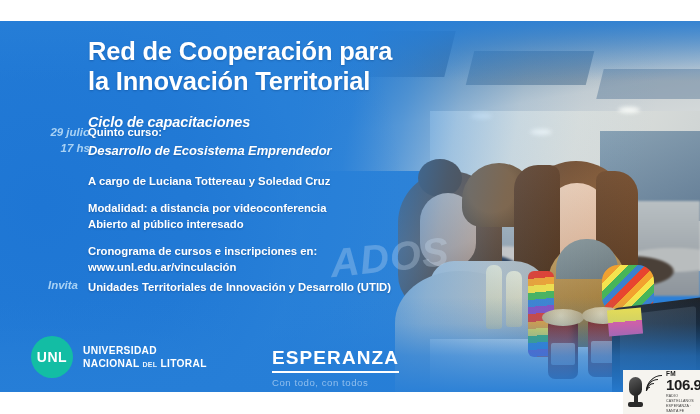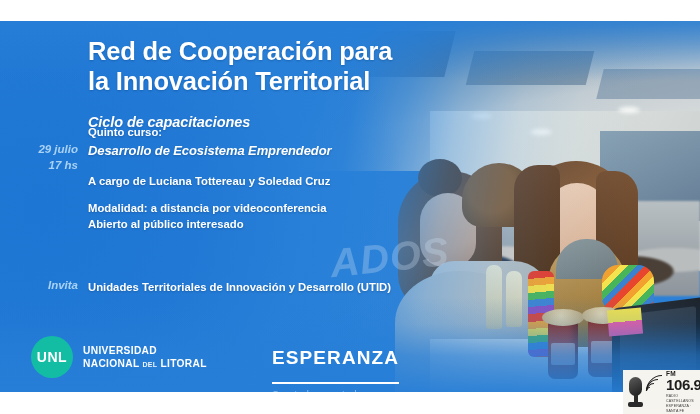--- a/index.html
+++ b/index.html
@@ -310,29 +310,28 @@
     font-weight: 700;
     font-style: italic;
     font-size: 14.5px;
     letter-spacing: -0.1px;
     text-shadow: 0 1px 2px rgba(0,40,90,.25);
     margin-top: 16px;
   }
 
   .datecol {
     position: absolute;
-    left: 0; top: 103px;
+    left: 12px; top: 103px;
     width: 78px;
     text-align: right;
     color: #a9d2f4;
     font-style: italic;
     font-weight: 700;
     font-size: 11.5px;
     line-height: 1.42;
-    margin-top: 17px;
   }
 
   .block {
     position: absolute;
     left: 88px;
     color: #ffffff;
     font-size: 11.3px;
     line-height: 1.45;
     font-weight: 600;
     text-shadow: 0 1px 2px rgba(0,40,90,.30);
@@ -400,21 +399,21 @@
   .esperanza {
     position: absolute;
     left: 272px; top: 326px;
     color: #ffffff;
   }
   .esperanza .word {
     font-weight: 700;
     font-size: 19px;
     letter-spacing: 1.1px;
     border-bottom: 2.5px solid #ffffff;
-    padding-bottom: 13px;
+    padding-bottom: 2px;
     display: inline-block;
   }
   .esperanza .tag {
     display: block;
     margin-top: 4px;
     font-size: 9.6px;
     letter-spacing: .55px;
     color: rgba(225,240,255,.55);
   }
 
@@ -560,20 +559,24 @@
 
       <div class="block b-speakers">
         <div>A cargo de Luciana Tottereau y Soledad Cruz</div>
       </div>
 
       <div class="block b-mode">
         <div>Modalidad: a distancia por videoconferencia</div>
         <div>Abierto al público interesado</div>
       </div>
 
+      <div class="block b-schedule">
+        <div>Cronograma de cursos e inscripciones en:</div>
+        <div>www.unl.edu.ar/vinculación</div>
+      </div>
 
       <div class="invite-label">Invita</div>
       <div class="block b-invite">Unidades Territoriales de Innovación y Desarrollo (UTID)</div>
 
       <div class="unl-logo">
         <div class="unl-circle">UNL</div>
         <div class="unl-text">
           <div>UNIVERSIDAD</div>
           <div>
             <span>NACIONAL</span>

